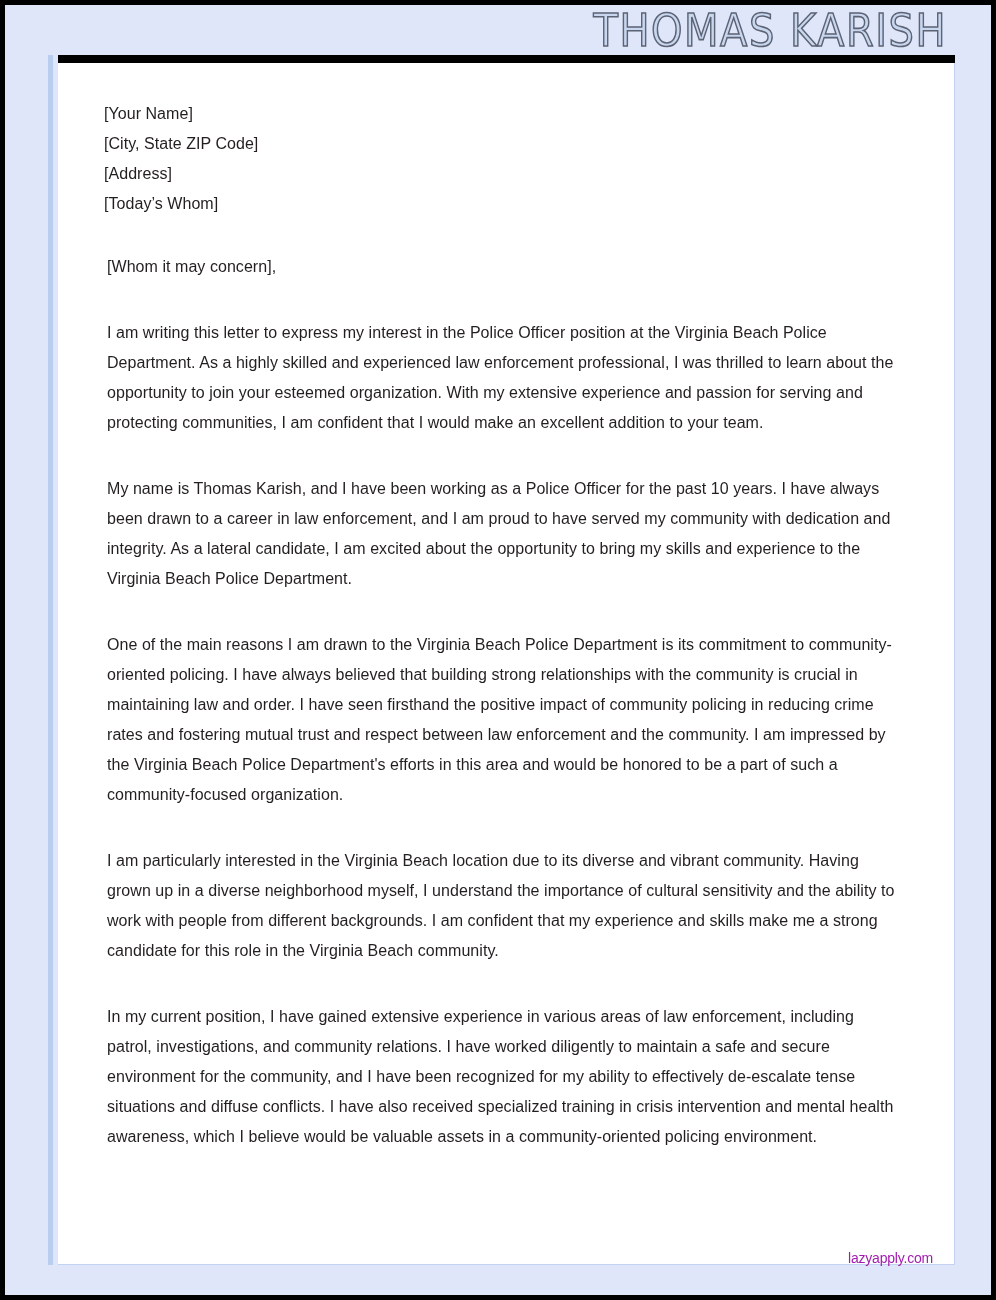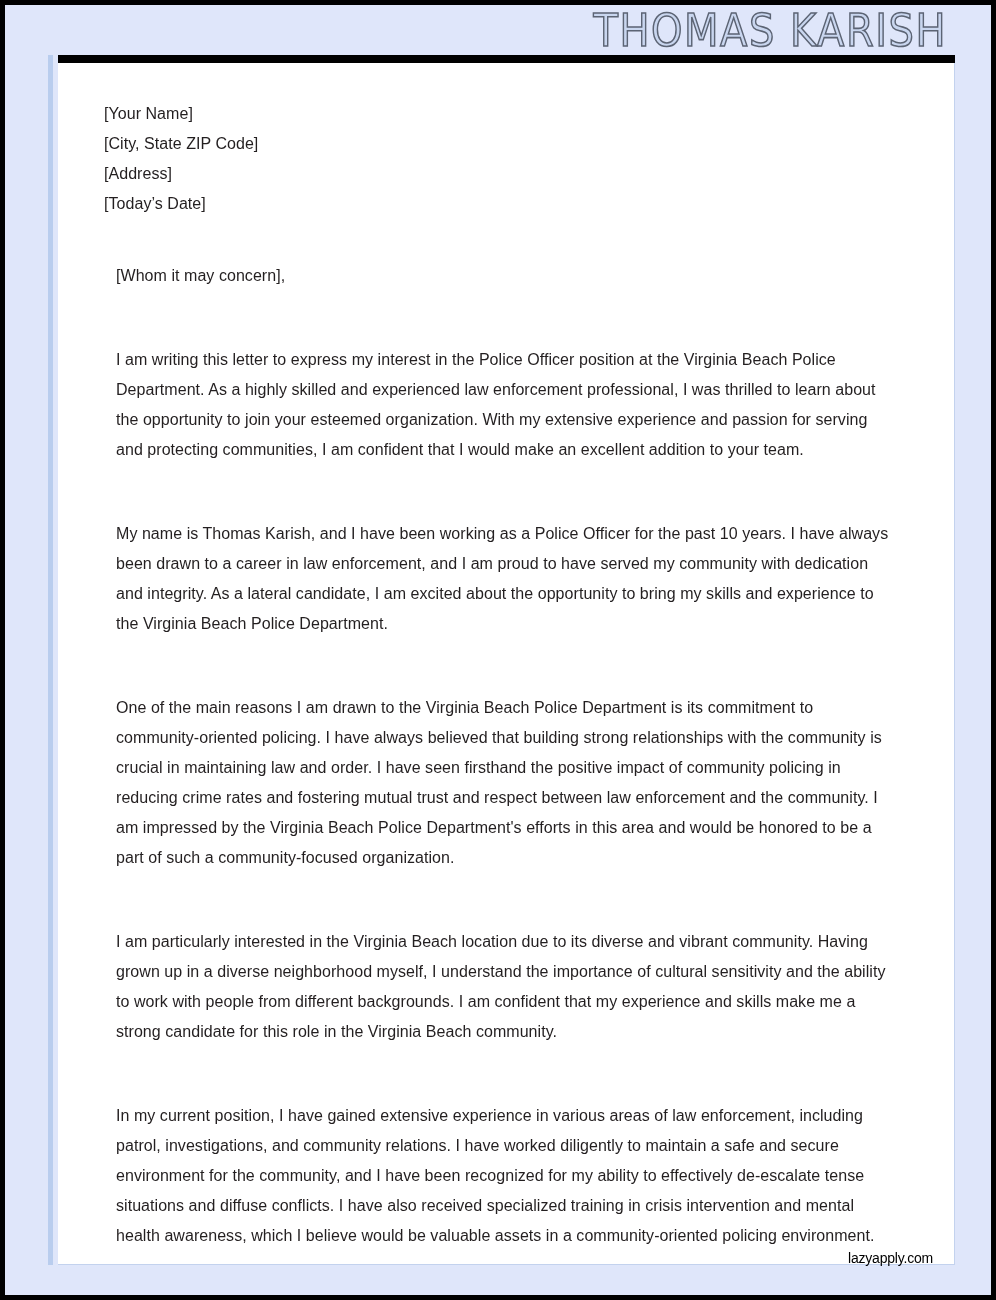--- a/index.html
+++ b/index.html
@@ -100,30 +100,30 @@
   #letter-text .addr-line {
     display: block;
   }
 
   #letter-text .blank-line {
     display: block;
     height: 30px;
   }
 
   #letter-text p {
-    margin: 12px;
+    margin: 3px;
   }
 
   #watermark {
     position: absolute;
     left: 843px;
     top: 1245px;
     font-size: 14px;
     line-height: 16px;
-    color: #000000;
+    color: #a21caf;
     letter-spacing: -0.2px;
     white-space: nowrap;
   }
 </style>
 </head>
 <body>
 
 <div id="page-frame">
 
   <div id="letterhead">
@@ -133,21 +133,21 @@
   <div id="letter-sheet">
     <div id="sheet-topbar"></div>
     <div id="sheet-body"></div>
   </div>
 
   <div id="letter-text">
     <div>
       <span class="addr-line">[Your Name]</span>
       <span class="addr-line">[City, State ZIP Code]</span>
       <span class="addr-line">[Address]</span>
-      <span class="addr-line">[Today’s Date]</span>
+      <span class="addr-line">[Today’s Whom]</span>
     </div>
 
     <span class="blank-line"></span>
 
     <p>[Whom it may concern],</p>
 
     <span class="blank-line"></span>
 
     <p>I am writing this letter to express my interest in the Police Officer position at the Virginia Beach Police Department. As a highly skilled and experienced law enforcement professional, I was thrilled to learn about the opportunity to join your esteemed organization. With my extensive experience and passion for serving and protecting communities, I am confident that I would make an excellent addition to your team.</p>
     <span class="blank-line"></span>

